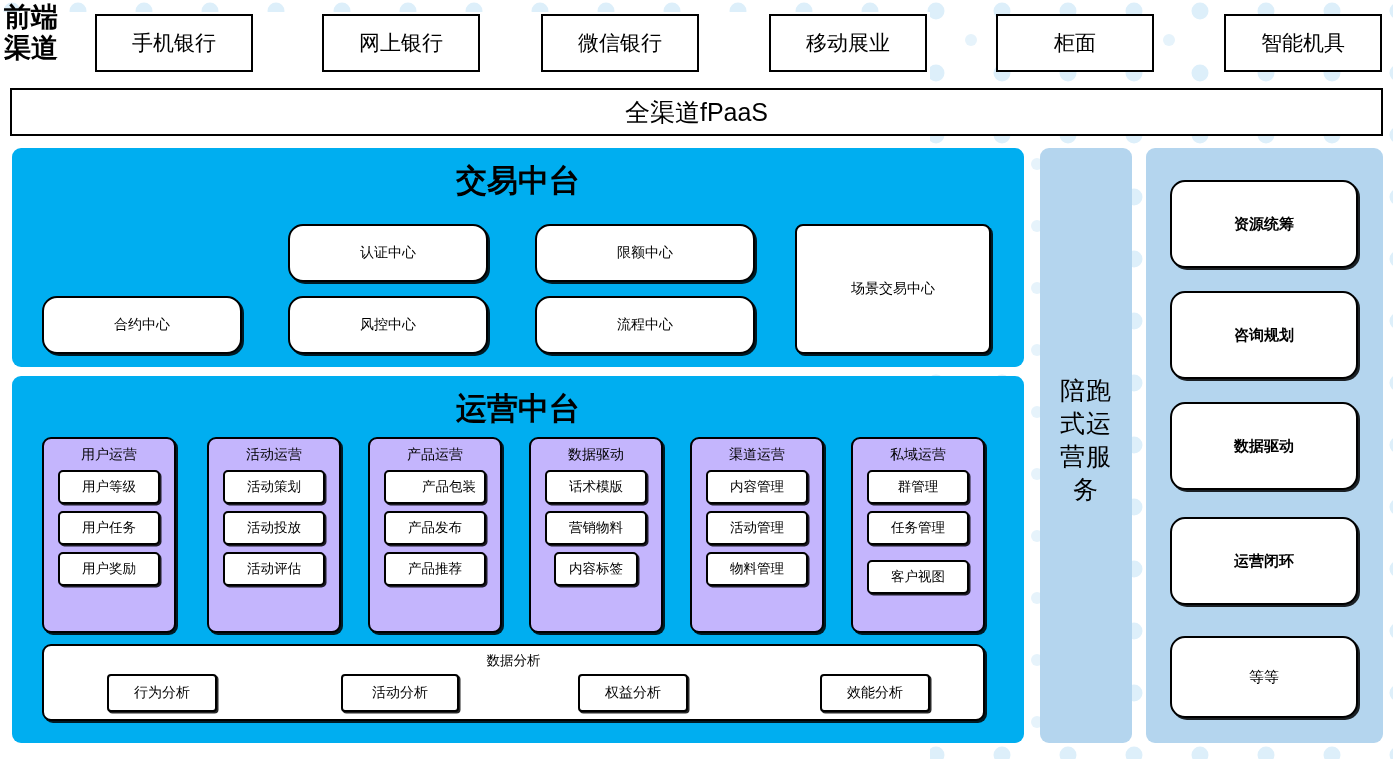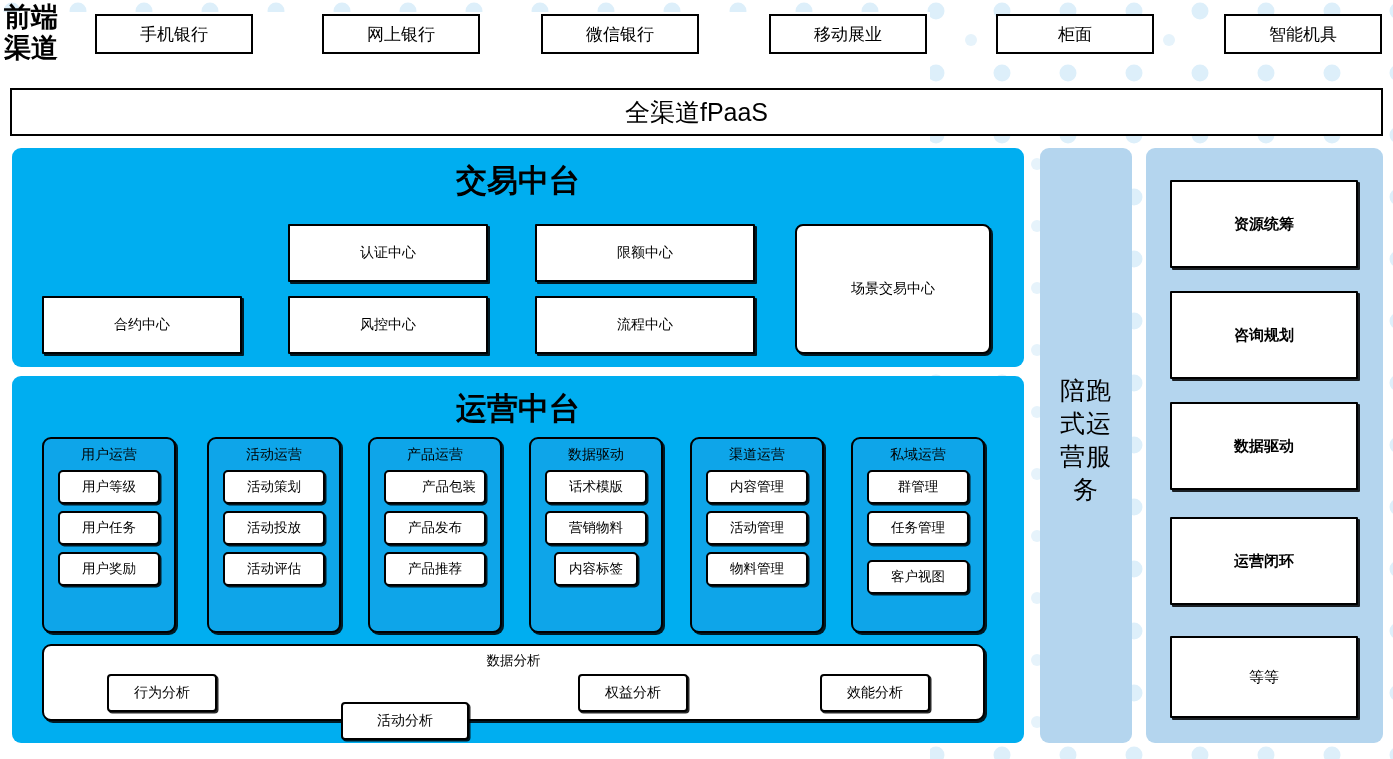--- a/index.html
+++ b/index.html
@@ -35,39 +35,39 @@
     background: #ffffff;
     border: 2px solid #000000;
     box-sizing: border-box;
     display: flex;
     align-items: center;
     justify-content: center;
     text-align: center;
     z-index: 5;
   }
   .card.sharp { border-radius: 0; }
-  .card.round { border-radius: 1px; box-shadow: 2px 2px 0 rgba(0,0,0,0.85); }
+  .card.round { border-radius: 15px; box-shadow: 2px 2px 0 rgba(0,0,0,0.85); }
   .card.round-lg { border-radius: 8px; box-shadow: 2px 2px 0 rgba(0,0,0,0.85); }
 
   
   .corner-label {
     position: absolute;
     left: 4px;
     top: 2px;
     width: 74px;
     font-family: "Liberation Serif", "DejaVu Serif", serif;
     font-weight: bold;
     font-size: 27px;
     line-height: 31px;
     letter-spacing: 0px;
     z-index: 6;
   }
   .channel-box {
-    font-size: 17px;
-    height: 40px;
+    font-size: 21px;
+    height: 58px;
   }
   .fpaas-bar {
     position: absolute;
     left: 10px;
     top: 88px;
     width: 1373px;
     height: 48px;
     background: #ffffff;
     border: 2px solid #000000;
     box-sizing: border-box;
@@ -115,21 +115,21 @@
     letter-spacing: 1px;
     z-index: 6;
   }
 
   
   .trade-card { font-size: 14px; }
 
   
   .op-col {
     position: absolute;
-    background: #0ea5e9;
+    background: #c4b5fd;
     border: 2px solid #000000;
     border-radius: 9px;
     box-shadow: 2px 2px 0 rgba(0,0,0,0.85);
     box-sizing: border-box;
     z-index: 5;
     display: flex;
     flex-direction: column;
     align-items: center;
   }
   .op-col-title {
@@ -277,21 +277,21 @@
     <div class="op-col-title">私域运营</div>
     <div class="op-item" style="width:102px; height:34px; margin-bottom:7px;">群管理</div>
     <div class="op-item" style="width:102px; height:34px; margin-bottom:15px;">任务管理</div>
     <div class="op-item" style="width:102px; height:34px;">客户视图</div>
   </div>
 
   <div class="analysis-box" style="left:42px; top:644px; width:943px; height:77px;">
     <div class="analysis-title">数据分析</div>
   </div>
   <div class="analysis-item" style="left:107px; top:674px; width:110px; height:38px;">行为分析</div>
-  <div class="analysis-item" style="left:341px; top:702px; width:128px; height:38px;">活动分析</div>
+  <div class="analysis-item" style="left:341px; top:674px; width:118px; height:38px;">活动分析</div>
   <div class="analysis-item" style="left:578px; top:674px; width:110px; height:38px;">权益分析</div>
   <div class="analysis-item" style="left:820px; top:674px; width:110px; height:38px;">效能分析</div>
 
   <div class="panel-lightblue" style="left:1040px; top:148px; width:92px; height:595px;"></div>
   <div class="vertical-label">
     <div>陪跑</div>
     <div>式运</div>
     <div>营服</div>
     <div>务</div>
   </div>

